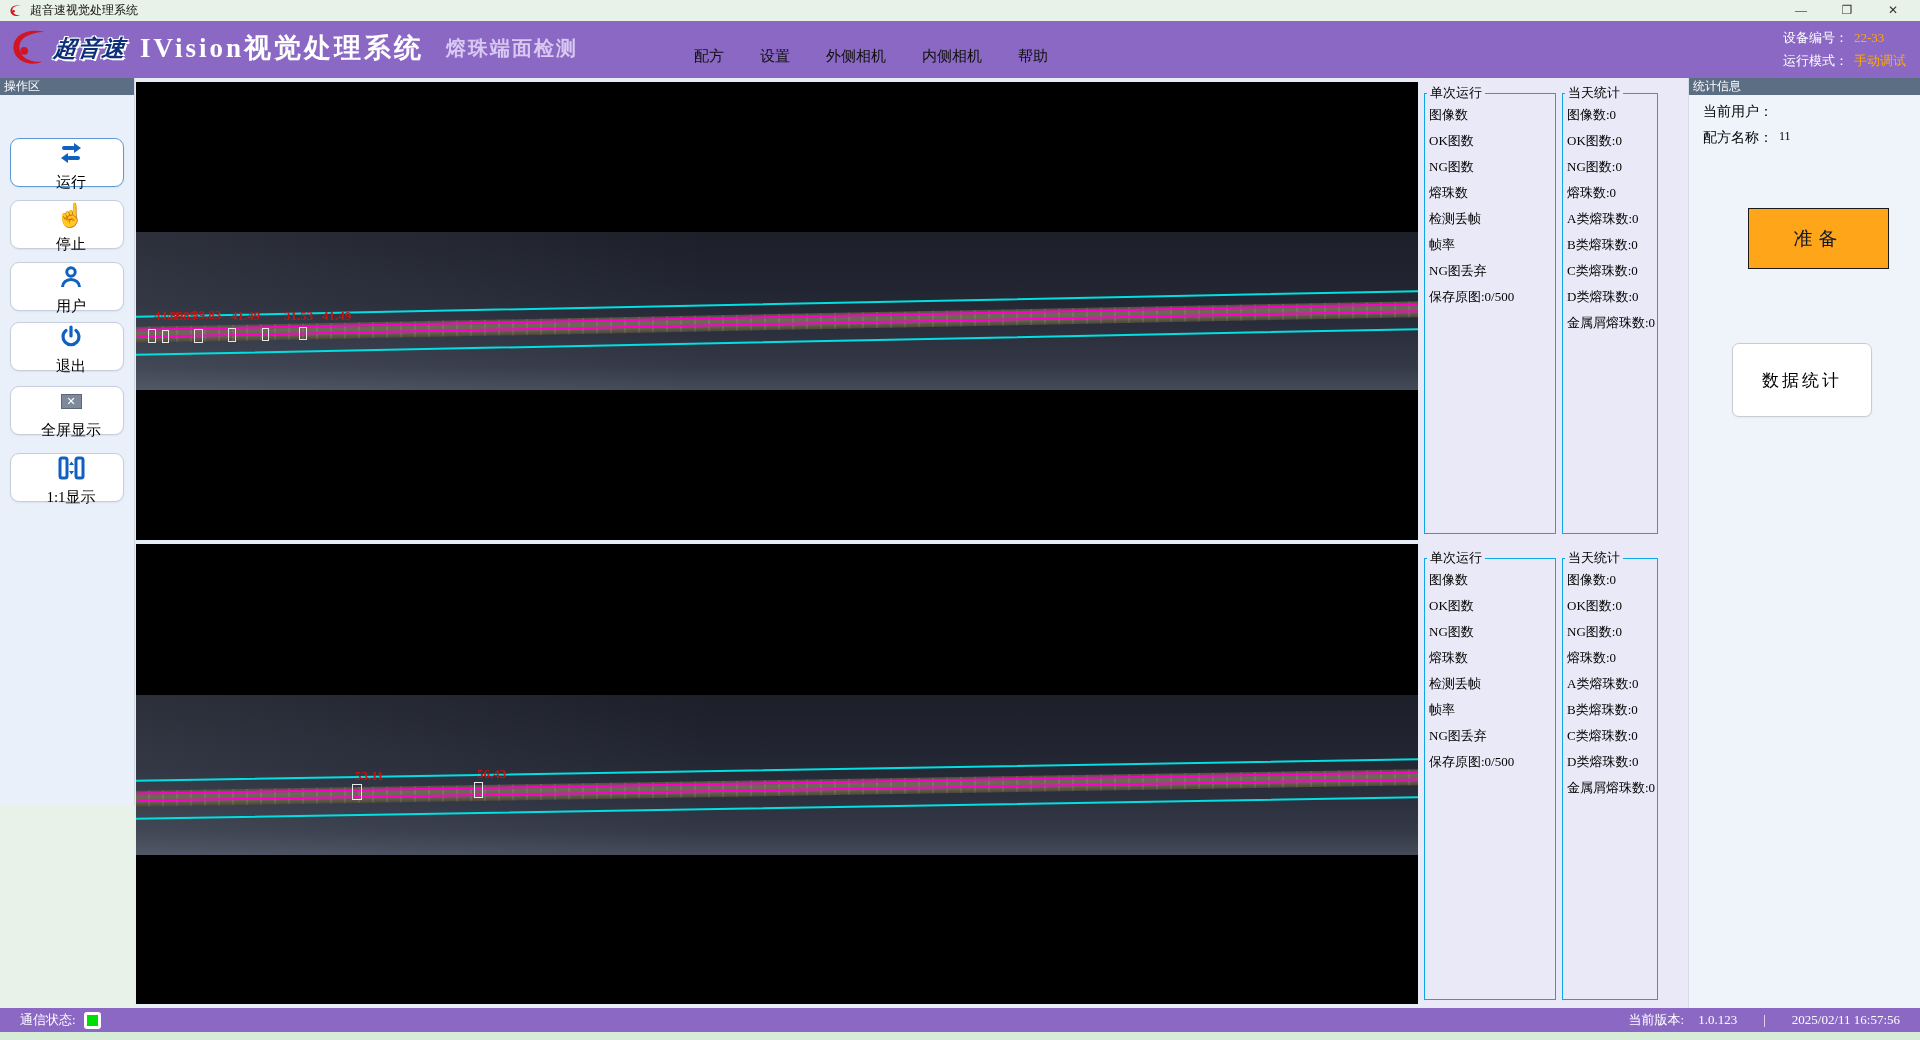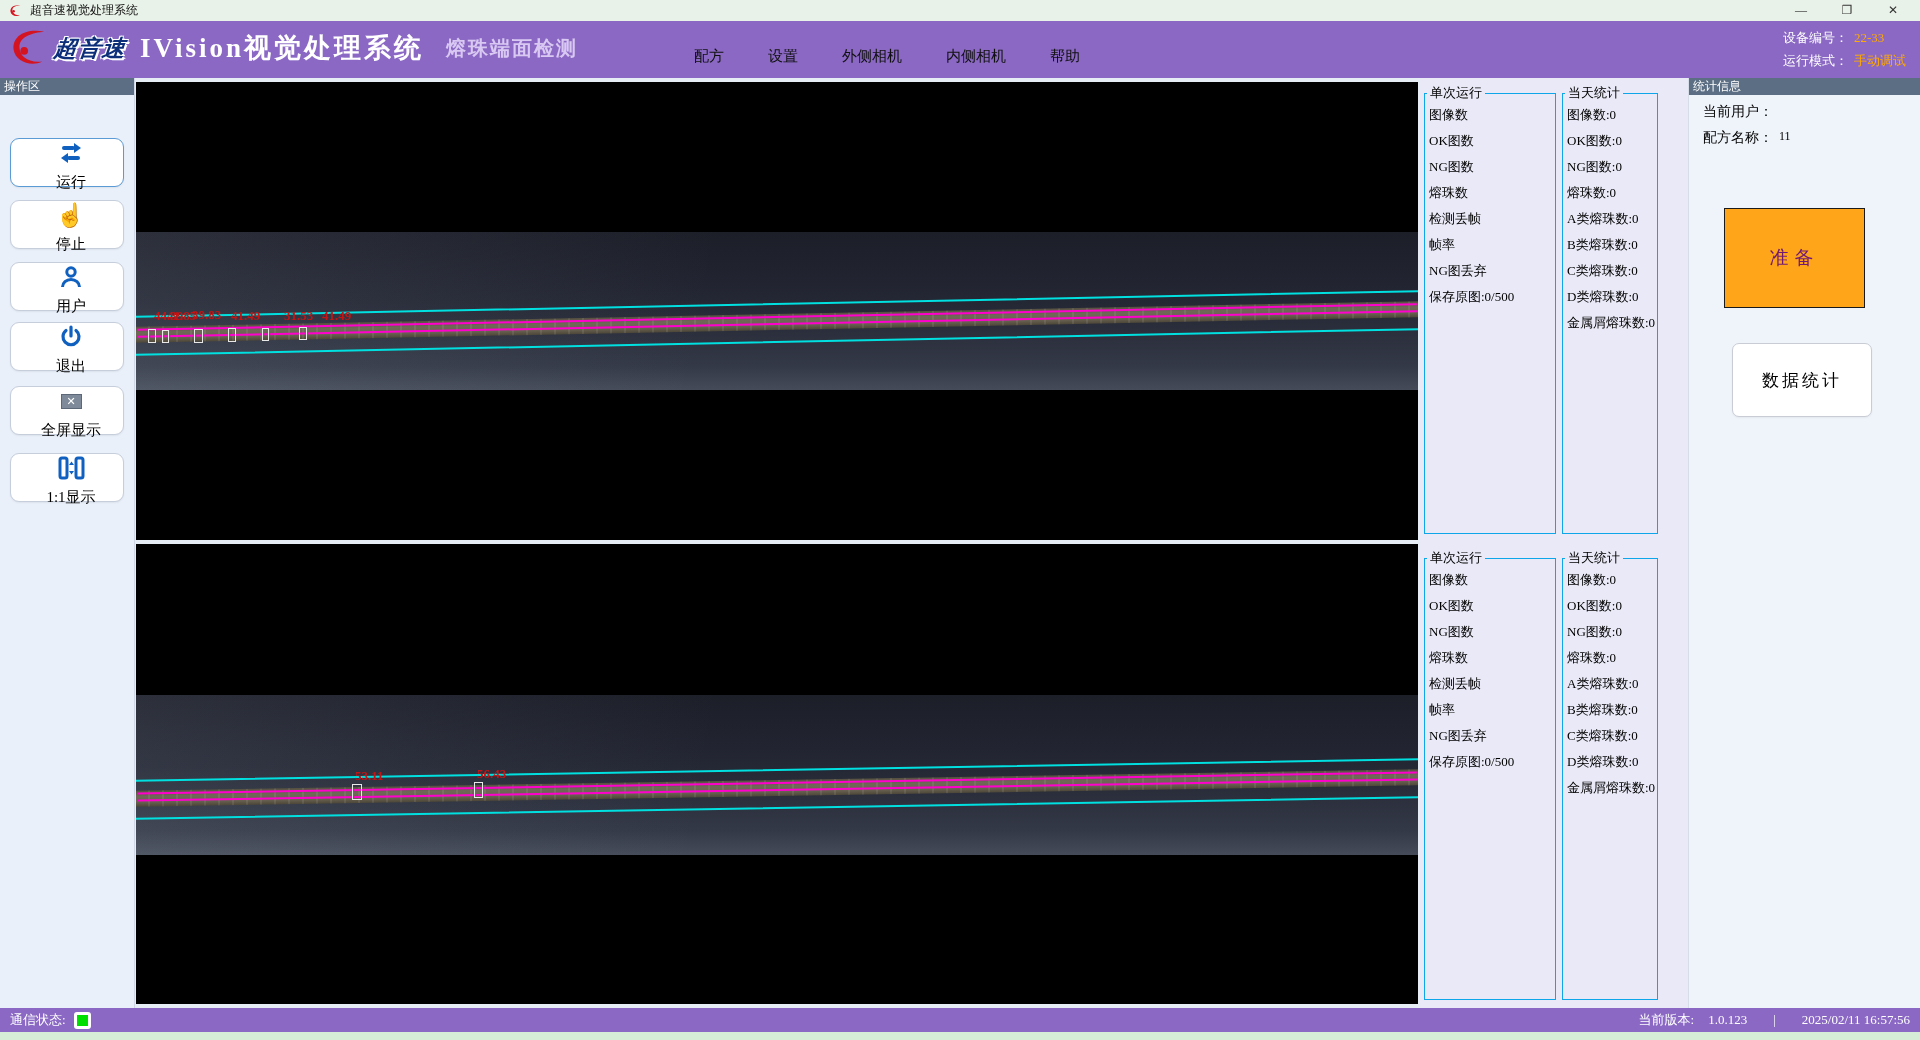--- a/index.html
+++ b/index.html
@@ -22,28 +22,28 @@
   .brand { position:absolute; left:6px; top:4px; display:flex; align-items:center; }
   .swoosh { width:46px; height:46px; }
   .logo-zh { font-size:23px; font-weight:bold; font-style:italic; color:#0d2f7a;
     letter-spacing:1px; margin-left:2px; transform:skewX(-6deg);
     text-shadow:-1px -1px 0 #fff,1px -1px 0 #fff,-1px 1px 0 #fff,1px 1px 0 #fff,2px 2px 0 #fff; }
   .app-title { font-size:27px; color:#fff; letter-spacing:3px; margin-left:14px;
     font-weight:bold; }
   .app-sub { font-size:20px; color:#d9c8f2; font-weight:bold; margin-left:22px;
     letter-spacing:2px; }
   .menubar { position:absolute; left:680px; top:0; height:57px; display:flex;
-    align-items:flex-end; padding-bottom:8px; gap:16px; }
+    align-items:flex-end; padding-bottom:8px; gap:8px; }
   .menu-item { font-size:15px; color:#101010; padding:4px 14px; cursor:default; }
   .devinfo { position:absolute; right:14px; top:5px; text-align:left;
     font-size:13px; line-height:23px; color:#fff; }
   .devinfo .val { color:#ffaa00; margin-left:6px; }
 
   
-  .sidebar { position:absolute; left:0; top:78px; width:135px; height:930px;
+  .sidebar { position:absolute; left:0; top:78px; width:135px; height:728px;
     background:#e9f0f9; border-right:1px solid #cfd8e4; }
   .panel-head { height:17px; background:#5c6e84; color:#fff; font-size:12px;
     line-height:17px; padding-left:4px; }
   .side-btn { position:absolute; left:10px; width:114px; height:49px;
     background:#fff; border:1px solid #c6cedb; border-radius:9px;
     display:flex; align-items:center; justify-content:flex-start;
     padding-left:8px; gap:6px; font-size:15px; color:#000; cursor:default;
     box-shadow:0 1px 2px rgba(0,0,0,0.06);flex-direction:column; }
   .side-btn.active { border:1.5px solid #5b9bd5; }
   .sb-ico { width:28px; height:26px; display:flex; align-items:center;
@@ -85,33 +85,33 @@
   .fs1 { top:6px; height:450px; }
   .fs2 { top:471px; height:451px; }
   .srow { height:26px; display:flex; align-items:center; font-size:13px;
     color:#000; padding-left:4px; }
 
   
   .infopanel { position:absolute; left:1688px; top:78px; width:232px; height:930px;
     background:#eff4fb; border-left:1px solid #d6dde8; }
   .inforow { font-size:14px; color:#000; margin:8px 0 0 14px; }
   .inforow .small { font-size:12px; position:relative; top:-2px; margin-left:6px; }
-  .btn-prepare { position:absolute; left:35px; top:130px; width:141px; height:100px;
-    background:#ffa519; border:1px solid #1a1a1a; font-size:19px; color:#701a75;
+  .btn-prepare { position:absolute; left:59px; top:130px; width:141px; height:61px;
+    background:#ffa519; border:1px solid #1a1a1a; font-size:19px; color:#0f172a;
     display:flex; align-items:center; justify-content:center; letter-spacing:6px;
     cursor:default; }
   .btn-datastats { position:absolute; left:43px; top:265px; width:140px; height:74px;
     background:#fff; border:1px solid #c9ccd4; border-radius:7px; font-size:17px;
     color:#000; display:flex; align-items:center; justify-content:center;
     letter-spacing:3px; cursor:default; box-shadow:0 1px 2px rgba(0,0,0,0.05); }
 
   
   .statusbar { position:absolute; left:0; top:1008px; width:1920px; height:24px;
     background:#8a68c4; display:flex; align-items:center; justify-content:space-between;
-    padding:0 10px; color:#fff; font-size:13px; }
+    padding:0 20px; color:#fff; font-size:13px; }
   .st-left { display:flex; align-items:center; gap:8px; }
   .commbox { width:17px; height:17px; background:#fff; border-radius:3px;
     display:flex; align-items:center; justify-content:center; }
   .commdot { width:11px; height:11px; background:#00dd00; }
   .st-right { display:flex; align-items:center; gap:26px; }
   .st-right .grp2 { display:flex; align-items:center; gap:14px; }
   .bottomstrip { position:absolute; left:0; top:1032px; width:1920px; height:8px;
     background:#d7ecd7; }
 </style>
 </head>

